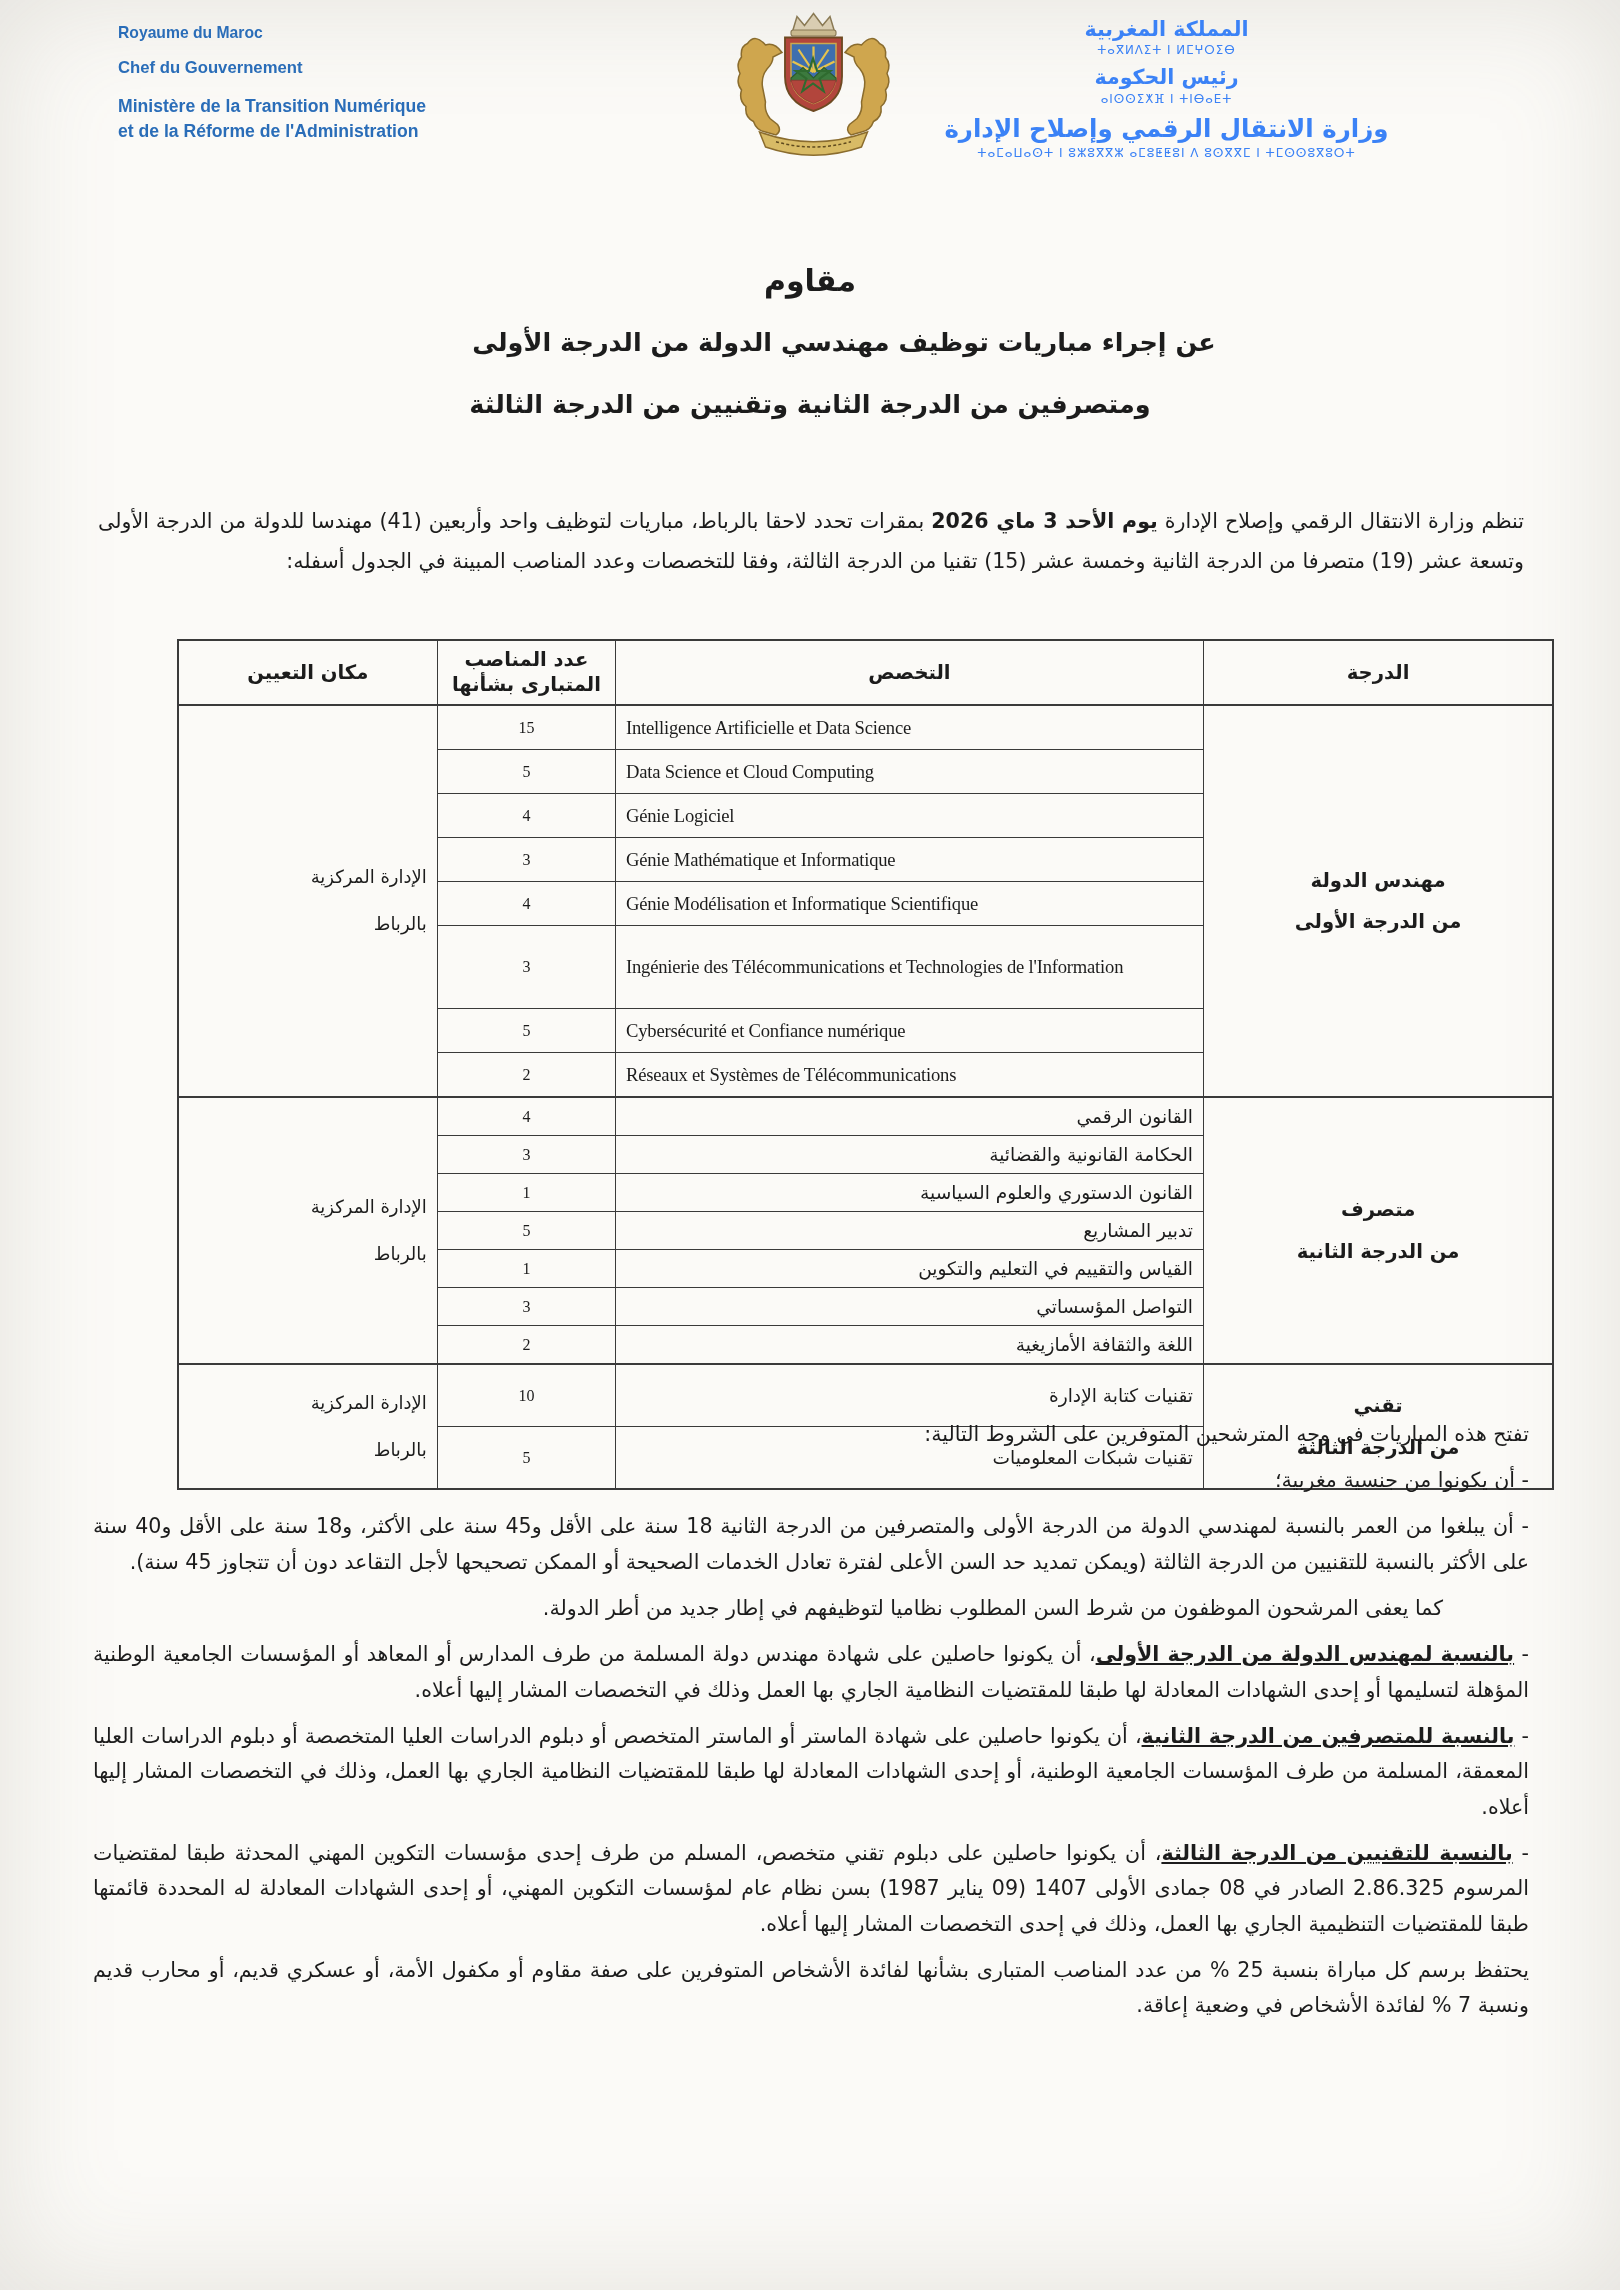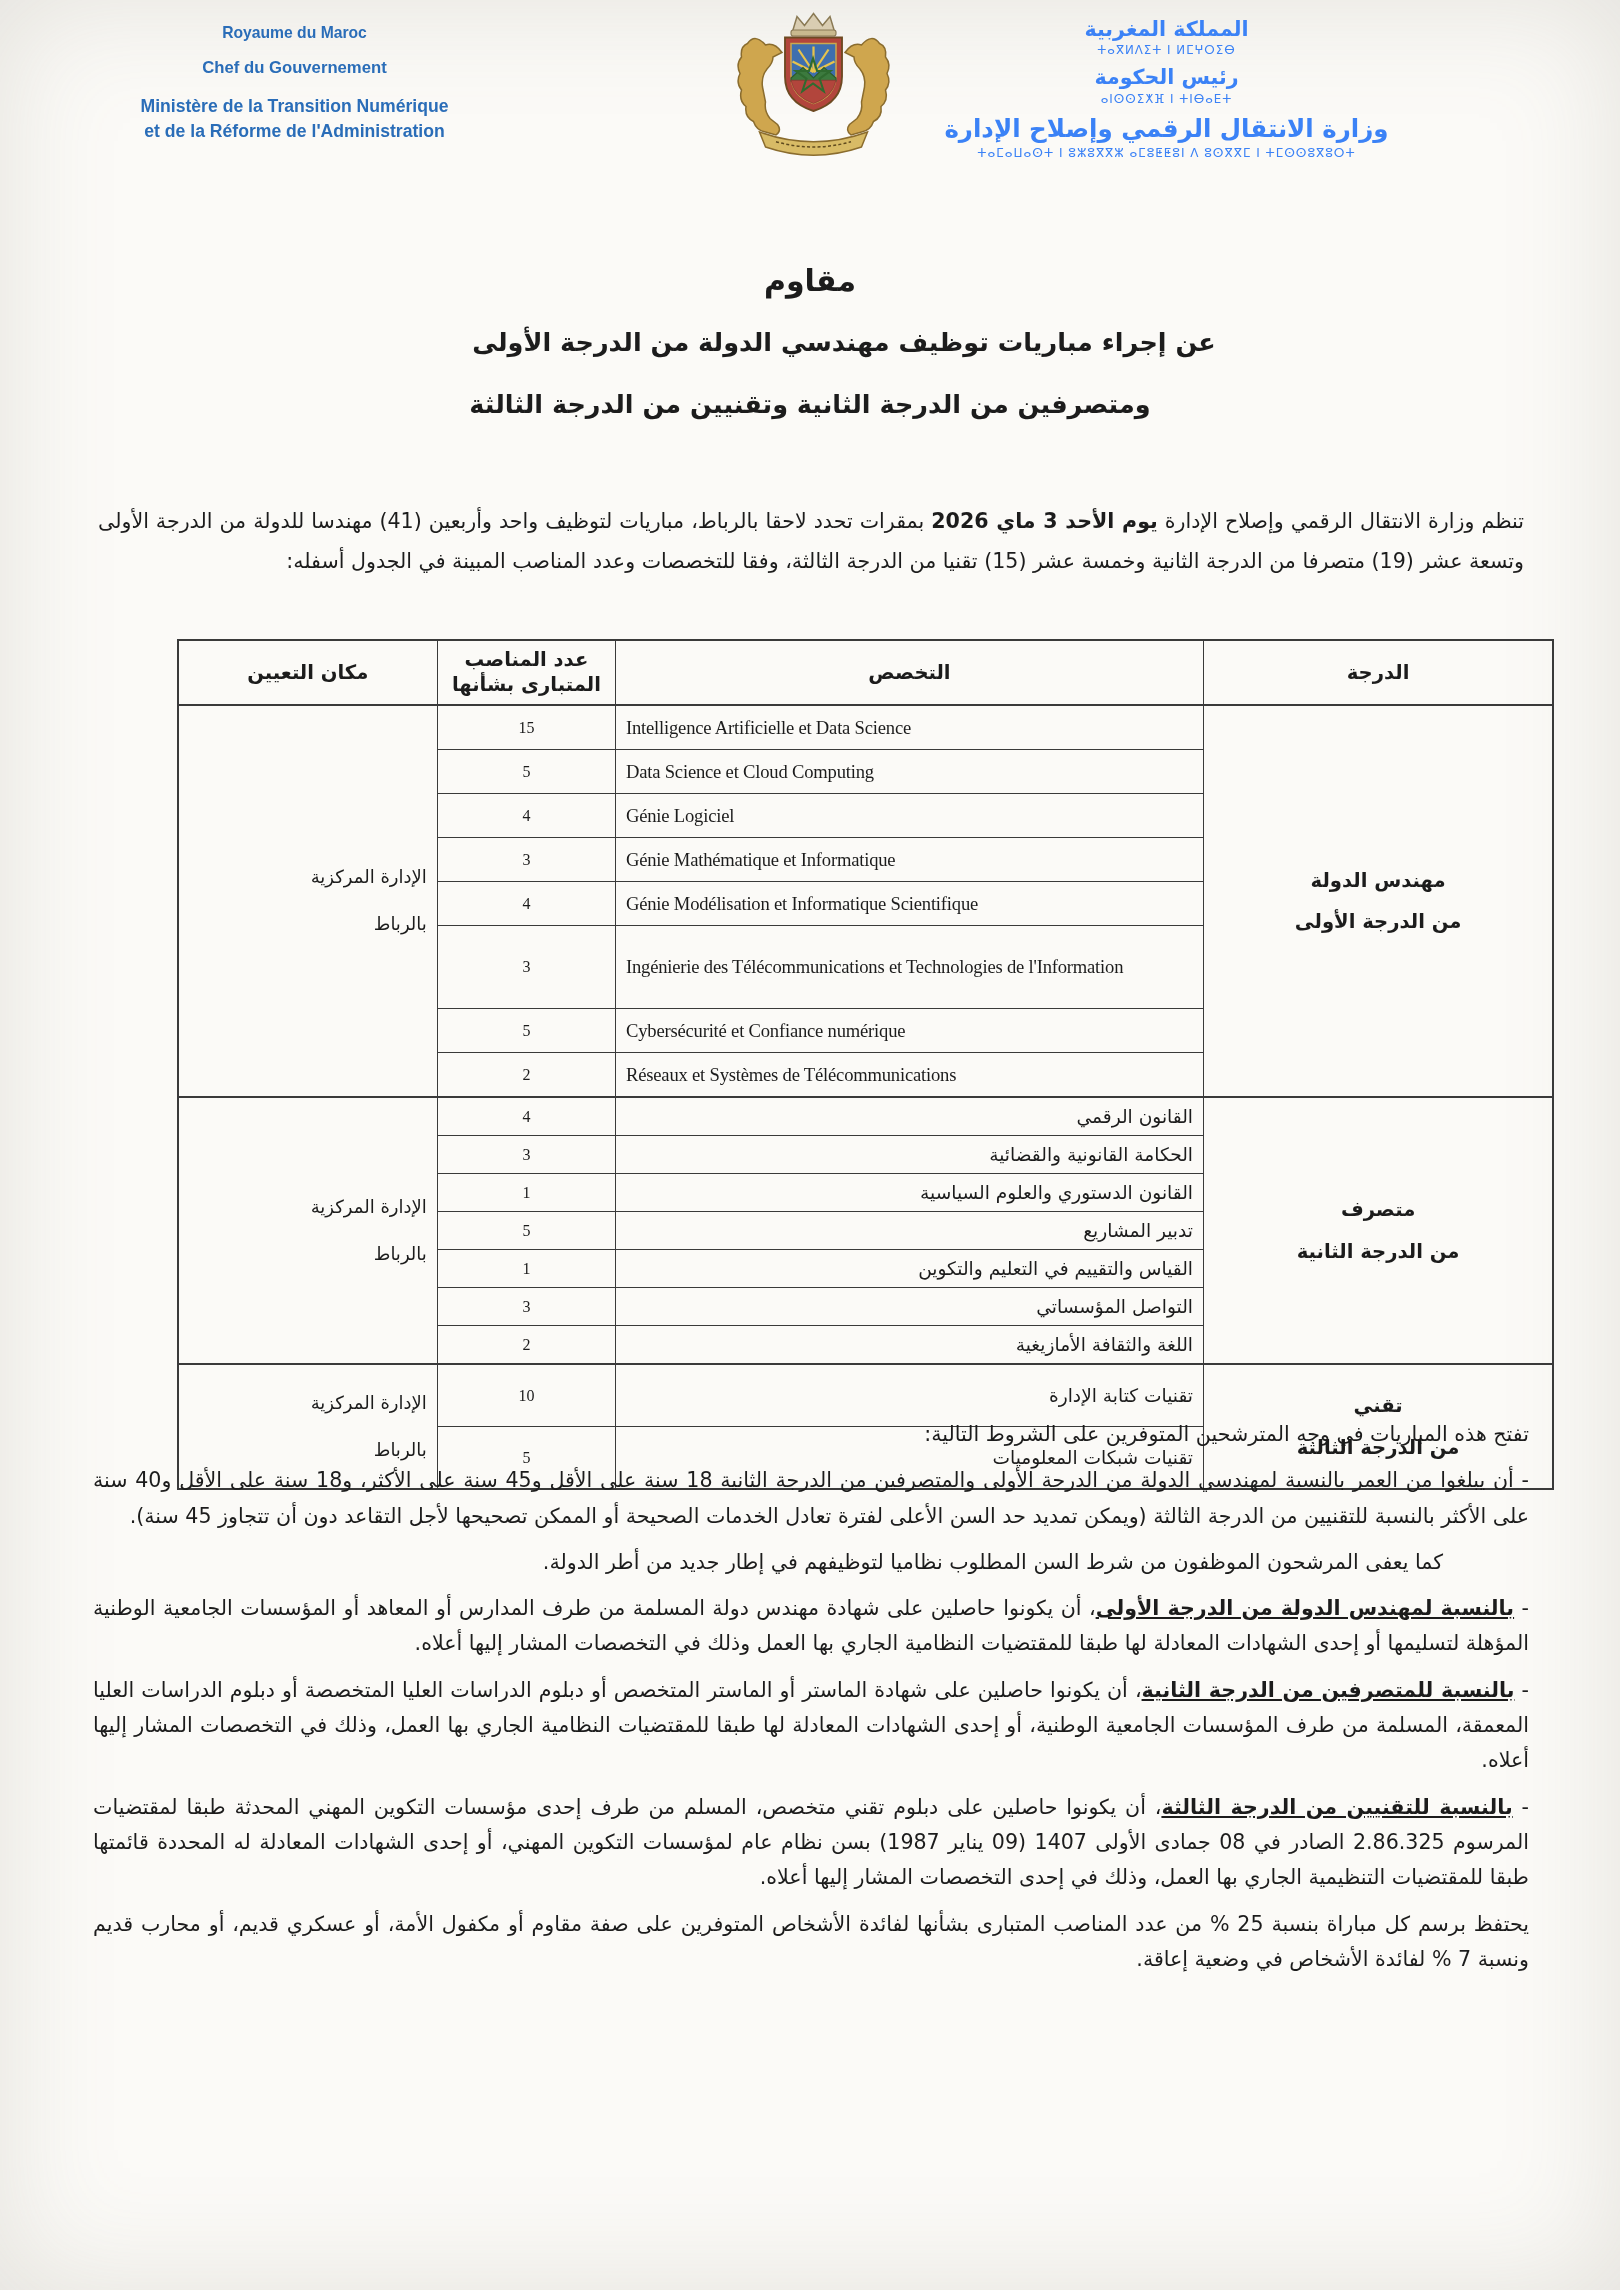--- a/index.html
+++ b/index.html
@@ -11,21 +11,21 @@
   }
   .page{
     position:relative;width:1620px;height:2291px;
     background:#fbfaf7;
     box-shadow:inset 0 0 118px rgba(120,115,100,.18);
     overflow:hidden;
   }
   
   .hdr-left{
     position:absolute;left:118px;top:23.5px;width:353px;
-    text-align:center;color:#2a6db8;
+    text-align:left;color:#2a6db8;
     font-family:"Liberation Sans",sans-serif;font-weight:bold;
   }
   .hdr-left .l1{font-size:15.7px;margin-bottom:16.7px;}
   .hdr-left .l2{font-size:16.7px;margin-bottom:15.7px;}
   .hdr-left .l3{font-size:17.6px;line-height:1.45;}
   .emblem{position:absolute;left:727px;top:5.9px;width:173px;height:165px;}
   .hdr-right{
     position:absolute;left:936px;top:17.6px;width:461px;
     text-align:center;color:#3b82f6;direction:rtl;
   }
@@ -266,20 +266,21 @@
       </tr>
       <tr class="g3">
         <td class="spec ar">تقنيات شبكات المعلوميات</td>
         <td class="count">5</td>
       </tr>
     </tbody>
   </table>
 
   <div class="conds">
     <p class="opening">تفتح هذه المباريات في وجه المترشحين المتوفرين على الشروط التالية:</p>
+    <p>- أن يكونوا من جنسية مغربية؛</p>
     <p>- أن يبلغوا من العمر بالنسبة لمهندسي الدولة من الدرجة الأولى والمتصرفين من الدرجة الثانية 18 سنة على الأقل و45 سنة على الأكثر، و18 سنة على الأقل و40 سنة على الأكثر بالنسبة للتقنيين من الدرجة الثالثة (ويمكن تمديد حد السن الأعلى لفترة تعادل الخدمات الصحيحة أو الممكن تصحيحها لأجل التقاعد دون أن تتجاوز 45 سنة).</p>
     <p class="indent">كما يعفى المرشحون الموظفون من شرط السن المطلوب نظاميا لتوظيفهم في إطار جديد من أطر الدولة.</p>
     <p><span>- </span><span class="lead">بالنسبة لمهندس الدولة من الدرجة الأولى</span><span>، أن يكونوا حاصلين على شهادة مهندس دولة المسلمة من طرف المدارس أو المعاهد أو المؤسسات الجامعية الوطنية المؤهلة لتسليمها أو إحدى الشهادات المعادلة لها طبقا للمقتضيات النظامية الجاري بها العمل وذلك في التخصصات المشار إليها أعلاه.</span></p>
     <p><span>- </span><span class="lead">بالنسبة للمتصرفين من الدرجة الثانية</span><span>، أن يكونوا حاصلين على شهادة الماستر أو الماستر المتخصص أو دبلوم الدراسات العليا المتخصصة أو دبلوم الدراسات العليا المعمقة، المسلمة من طرف المؤسسات الجامعية الوطنية، أو إحدى الشهادات المعادلة لها طبقا للمقتضيات النظامية الجاري بها العمل، وذلك في التخصصات المشار إليها أعلاه.</span></p>
     <p><span>- </span><span class="lead">بالنسبة للتقنيين من الدرجة الثالثة</span><span>، أن يكونوا حاصلين على دبلوم تقني متخصص، المسلم من طرف إحدى مؤسسات التكوين المهني المحدثة طبقا لمقتضيات المرسوم 2.86.325 الصادر في 08 جمادى الأولى 1407 (09 يناير 1987) بسن نظام عام لمؤسسات التكوين المهني، أو إحدى الشهادات المعادلة له المحددة قائمتها طبقا للمقتضيات التنظيمية الجاري بها العمل، وذلك في إحدى التخصصات المشار إليها أعلاه.</span></p>
     <p>يحتفظ برسم كل مباراة بنسبة 25 % من عدد المناصب المتبارى بشأنها لفائدة الأشخاص المتوفرين على صفة مقاوم أو مكفول الأمة، أو عسكري قديم، أو محارب قديم ونسبة 7 % لفائدة الأشخاص في وضعية إعاقة.</p>
   </div>
 
 </div>
 

